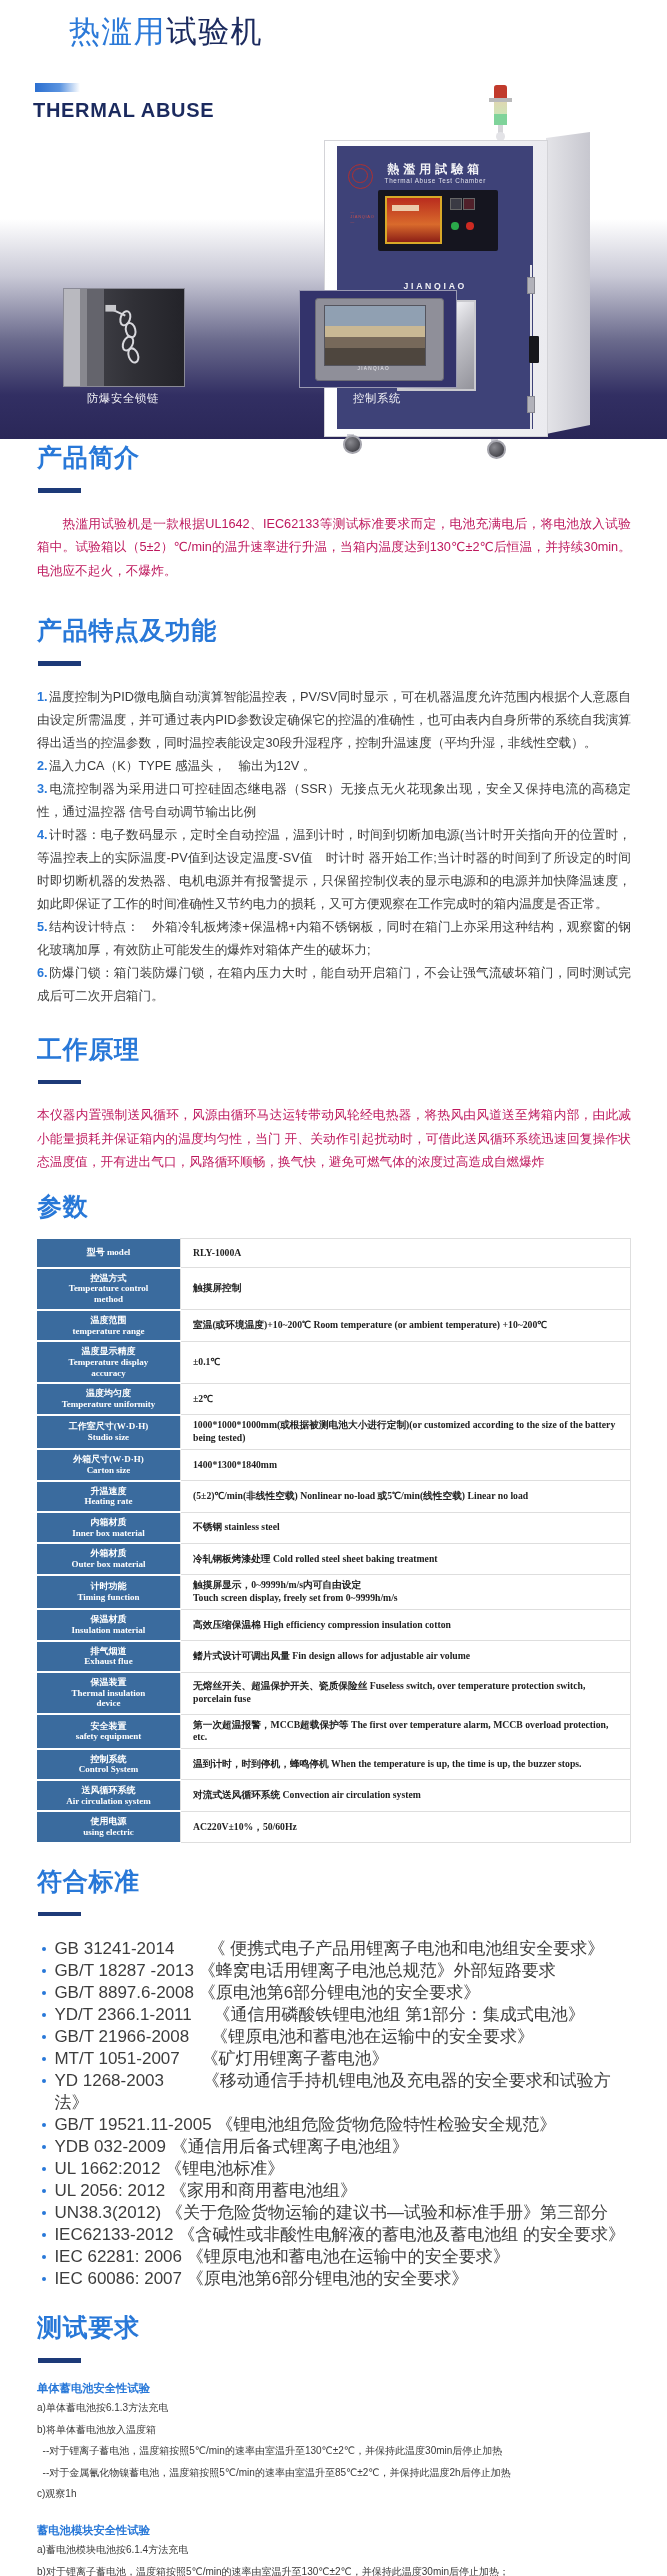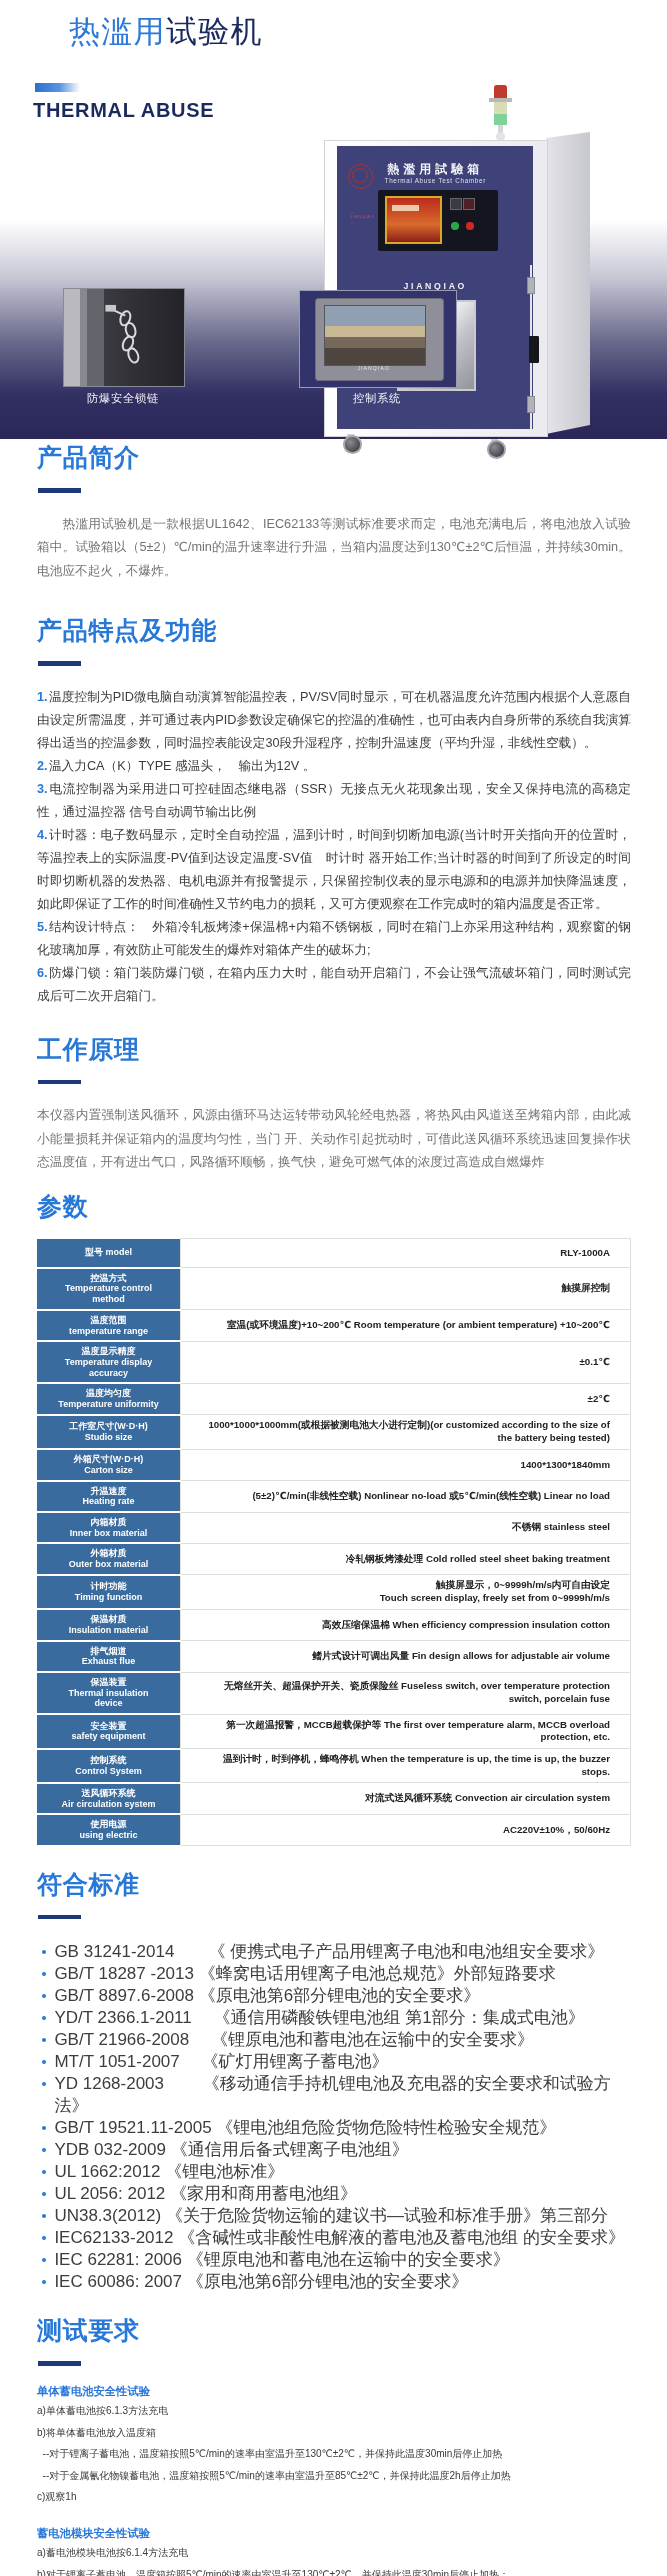--- a/index.html
+++ b/index.html
@@ -75,36 +75,36 @@
     background:linear-gradient(180deg,#90a0b2 0%,#90a0b2 34%,#c9b894 34%,#c9b894 52%,#77695a 52%,#77695a 72%,#4e463e 72%,#4e463e 100%);}
   .screen-brand{position:absolute;left:8px;top:67px;width:100px;text-align:center;color:#e8e8ee;font-size:4.7px;letter-spacing:1.3px;}
   .inset-cap{position:absolute;color:#f2f2f6;font-size:11.3px;text-align:center;letter-spacing:0.7px;}
   .cap1{left:63px;top:391px;width:120px;} .cap2{left:299px;top:391px;width:156px;}
 
   
   .content{position:relative;padding:0 37px;}
   h2.sec{font-size:25px;line-height:29px;font-weight:bold;color:#2878d8;margin:0;letter-spacing:0.7px;}
   .sec-bar{width:43px;height:4.7px;background:#1d3a78;margin:16px 0 0 1.3px;}
   .intro-wrap{margin-top:4px;}
-  .para{margin:20px 0 0 0;font-size:12.7px;line-height:23.4px;color:#737373;text-align:justify;}
+  .para{margin:20px 0 0 0;font-size:12.7px;line-height:23.4px;color:#be185d;text-align:justify;}
   .para.indent{text-indent:2em;}
   .features-wrap{margin-top:33px;}
   .feat-list{margin-top:20px;}
   .feat{font-size:12.7px;line-height:23px;color:#3c3c3c;text-align:justify;}
   .feat .num{color:#2878d8;font-weight:bold;margin-right:1.3px;}
   .principle-wrap{margin-top:27px;}
-  .params-wrap{margin-top:17.4px;}
+  .params-wrap{margin-top:17.4px;font-family:Liberation Serif, serif;}
 
   table.params{border-collapse:collapse;width:594px;margin-top:17.4px;table-layout:fixed;}
   table.params td{vertical-align:middle;}
   td.lab{width:105px;background:#3a6b9e;color:#ffffff;text-align:center;
     font-size:9px;line-height:10.7px;font-weight:bold;padding:4px 19px;
     border-bottom:2px solid #ffffff;white-space:pre-line;}
-  td.val{background:#ffffff;border:0.7px solid #dedede;text-align:right;
-    font-size:9.7px;font-weight:600;color:#222;padding:4px 20px;line-height:12.7px;white-space:pre-line;}
+  td.val{background:#ffffff;border:0.7px solid #dedede;text-align:left;
+    font-size:9.7px;font-weight:600;color:#222;padding:4px 12px;line-height:12.7px;white-space:pre-line;}
   tr.prow{height:29px;}
 
   .standards-wrap{margin-top:23px;}
   ul.stds{list-style:none;margin:21.4px 0 0 0;padding:0;}
   ul.stds li{position:relative;padding-left:17.4px;font-size:17px;line-height:22px;color:#3d3d3d;}
   ul.stds li::before{content:"";position:absolute;left:5.3px;top:8.7px;width:4px;height:4px;border-radius:50%;background:#2878d8;}
 
   .testing-wrap{margin-top:23px;}
   .test-sub{margin-top:17.4px;font-size:11.3px;font-weight:bold;color:#2878d8;line-height:17.4px;}
   .test-line{font-size:10px;line-height:21.4px;color:#3a3a3a;white-space:pre-wrap;}
@@ -290,21 +290,21 @@
             <tr class="prow">
               <td class="lab">计时功能
 Timing function</td>
               <td class="val">触摸屏显示，0~9999h/m/s内可自由设定
 Touch screen display, freely set from 0~9999h/m/s</td>
             </tr>
 
             <tr class="prow">
               <td class="lab">保温材质
 Insulation material</td>
-              <td class="val">高效压缩保温棉  When efficiency compression insulation cotton</td>
+              <td class="val">高效压缩保温棉  High efficiency compression insulation cotton</td>
             </tr>
 
             <tr class="prow">
               <td class="lab">排气烟道
 Exhaust flue</td>
               <td class="val">鳍片式设计可调出风量  Fin design allows for adjustable air volume</td>
             </tr>
 
             <tr class="prow">
               <td class="lab">保温装置

